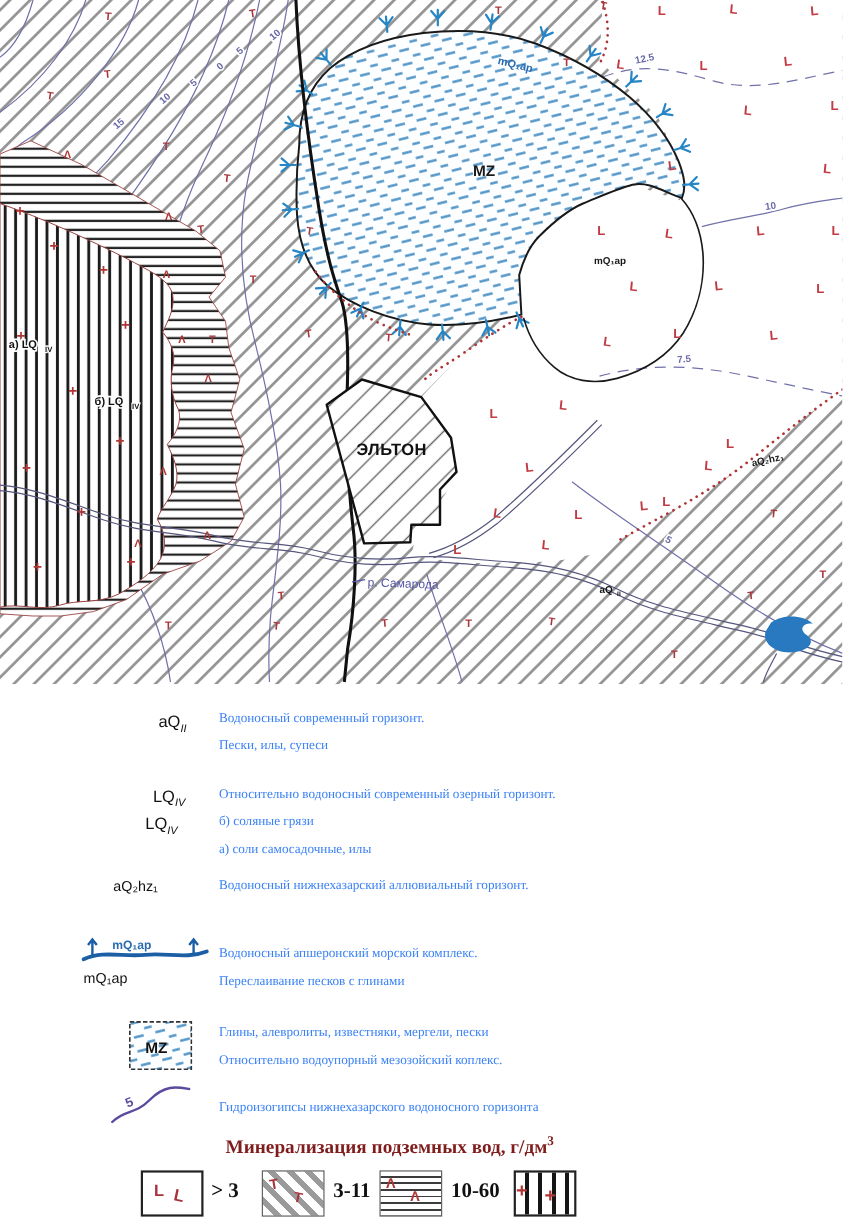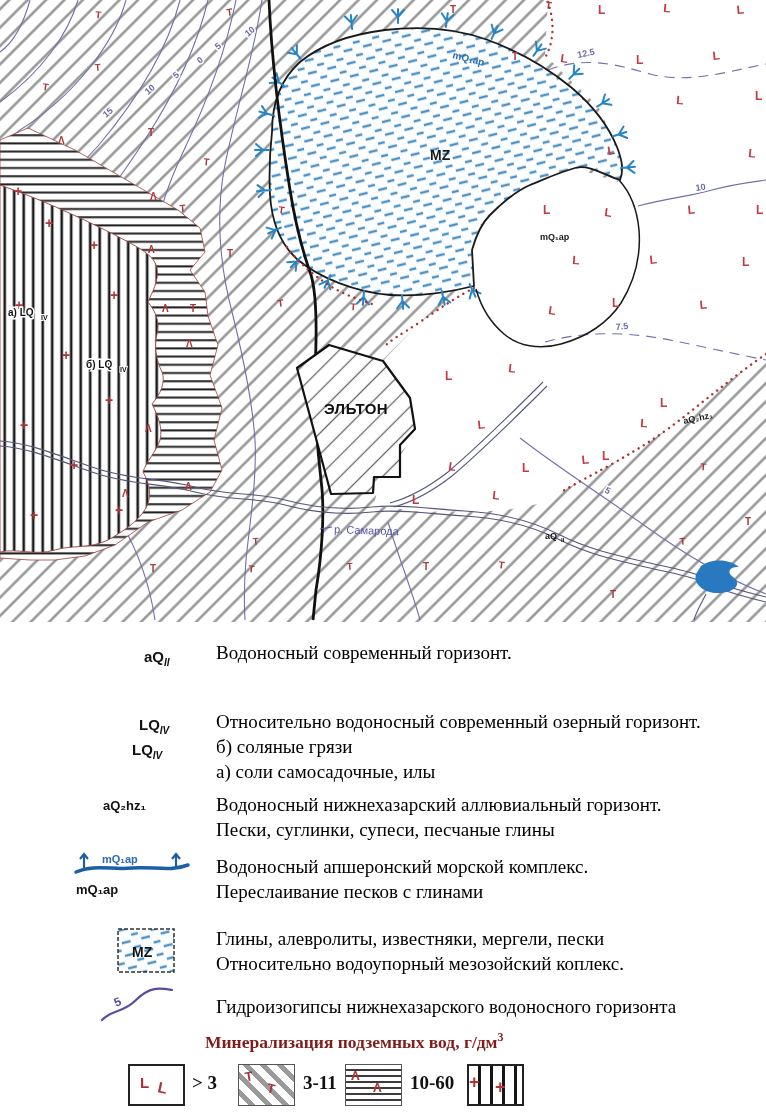--- a/index.html
+++ b/index.html
@@ -9,23 +9,23 @@
   svg{display:block;}
   
   .mkL{font:bold 12px "Liberation Sans",sans-serif;fill:#c23a44;}
   .mkT{font:bold 10px "Liberation Sans",sans-serif;fill:#a8383b;}
   .mkV{font:bold 10px "Liberation Sans",sans-serif;fill:#b03535;}
   .mkP{font:bold 14px "Liberation Sans",sans-serif;fill:#b03535;}
   .clabel{font:bold 9px "Liberation Sans",sans-serif;fill:#6a6aa8;
           paint-order:stroke;stroke:#ffffff;stroke-width:3px;}
   .mapname{font-family:"Liberation Sans",sans-serif;}
   
-  .lg-sym{position:absolute;font-family:"Liberation Sans",sans-serif;font-weight:bold;color:#111;}
+  .lg-sym{position:absolute;font-family:"Liberation Sans",sans-serif;font-weight:normal;color:#111;}
   .lg-sym sub{font-size:10px;font-style:italic;}
-  .lg-text{position:absolute;left:216px;font-size:19px;color:#000000;line-height:25px;}
+  .lg-text{position:absolute;left:199px;font-size:12px;color:#3b82f6;line-height:25px;}
   .lg-title{position:absolute;left:205px;font-size:17.5px;font-weight:bold;color:#7f1d1d;}
   .mbox{position:absolute;width:57px;height:42px;box-sizing:border-box;}
   .mbox span{position:absolute;font-family:"Liberation Sans",sans-serif;font-weight:bold;}
   .mlabel{position:absolute;font-size:19px;font-weight:bold;color:#111;}
   .b1{border:2.5px solid #222;background:#fff;}
   .b2{border:1.5px solid #555;background:repeating-linear-gradient(45deg,#fff 0 7px,#9a9a9a 7px 12px);}
   .b3{border:1.5px solid #555;background:repeating-linear-gradient(0deg,#fff 0 4.5px,#3c3c3c 4.5px 6px);}
   .b4{border:2px solid #222;background:repeating-linear-gradient(90deg,#fff 0 8.5px,#151515 8.5px 12px);}
 </style>
 </head>
@@ -240,34 +240,34 @@
       <text x="561" y="542" font-size="6">II</text>
     </g>
   </svg>
   </div>
 
   <div>
 
     <div class="lg-sym" style="left:144px;top:648px;font-size:15px"><span>aQ</span><sub>II</sub></div>
     <div class="lg-text" style="top:640px">
       <div>Водоносный современный горизонт.</div>
+      <div>Пески, илы, супеси</div>
     </div>
 
     <div class="lg-sym" style="left:139px;top:716px;font-size:15px"><span>LQ</span><sub>IV</sub></div>
     <div class="lg-sym" style="left:132px;top:741px;font-size:15px"><span>LQ</span><sub>IV</sub></div>
     <div class="lg-text" style="top:709px">
       <div>Относительно водоносный современный озерный горизонт.</div>
       <div>б) соляные грязи</div>
       <div>а) соли самосадочные, илы</div>
     </div>
 
     <div class="lg-sym" style="left:103px;top:798px;font-size:13px">aQ₂hz₁</div>
     <div class="lg-text" style="top:792px">
       <div>Водоносный нижнехазарский аллювиальный горизонт.</div>
-      <div>Пески, суглинки, супеси, песчаные глины</div>
     </div>
 
     <div style="position:absolute;left:72px;top:846px">
       <svg width="122" height="36" viewBox="0 0 122 36">
         <path d="M4,26 C22,18 40,24 60,22 S98,26 116,19" fill="none" stroke="#1d5fa5" stroke-width="3.5" stroke-linecap="round"></path>
         <path d="M12,24 L12,9 M8,13 L12,8 L16,13" fill="none" stroke="#1d5fa5" stroke-width="2.2"></path>
         <path d="M104,22 L104,9 M100,13 L104,8 L108,13" fill="none" stroke="#1d5fa5" stroke-width="2.2"></path>
         <text x="30" y="17" font-size="11" font-weight="bold" fill="#2b6cb0" font-family="Liberation Sans,sans-serif">mQ₁ap</text>
       </svg>
     </div>

